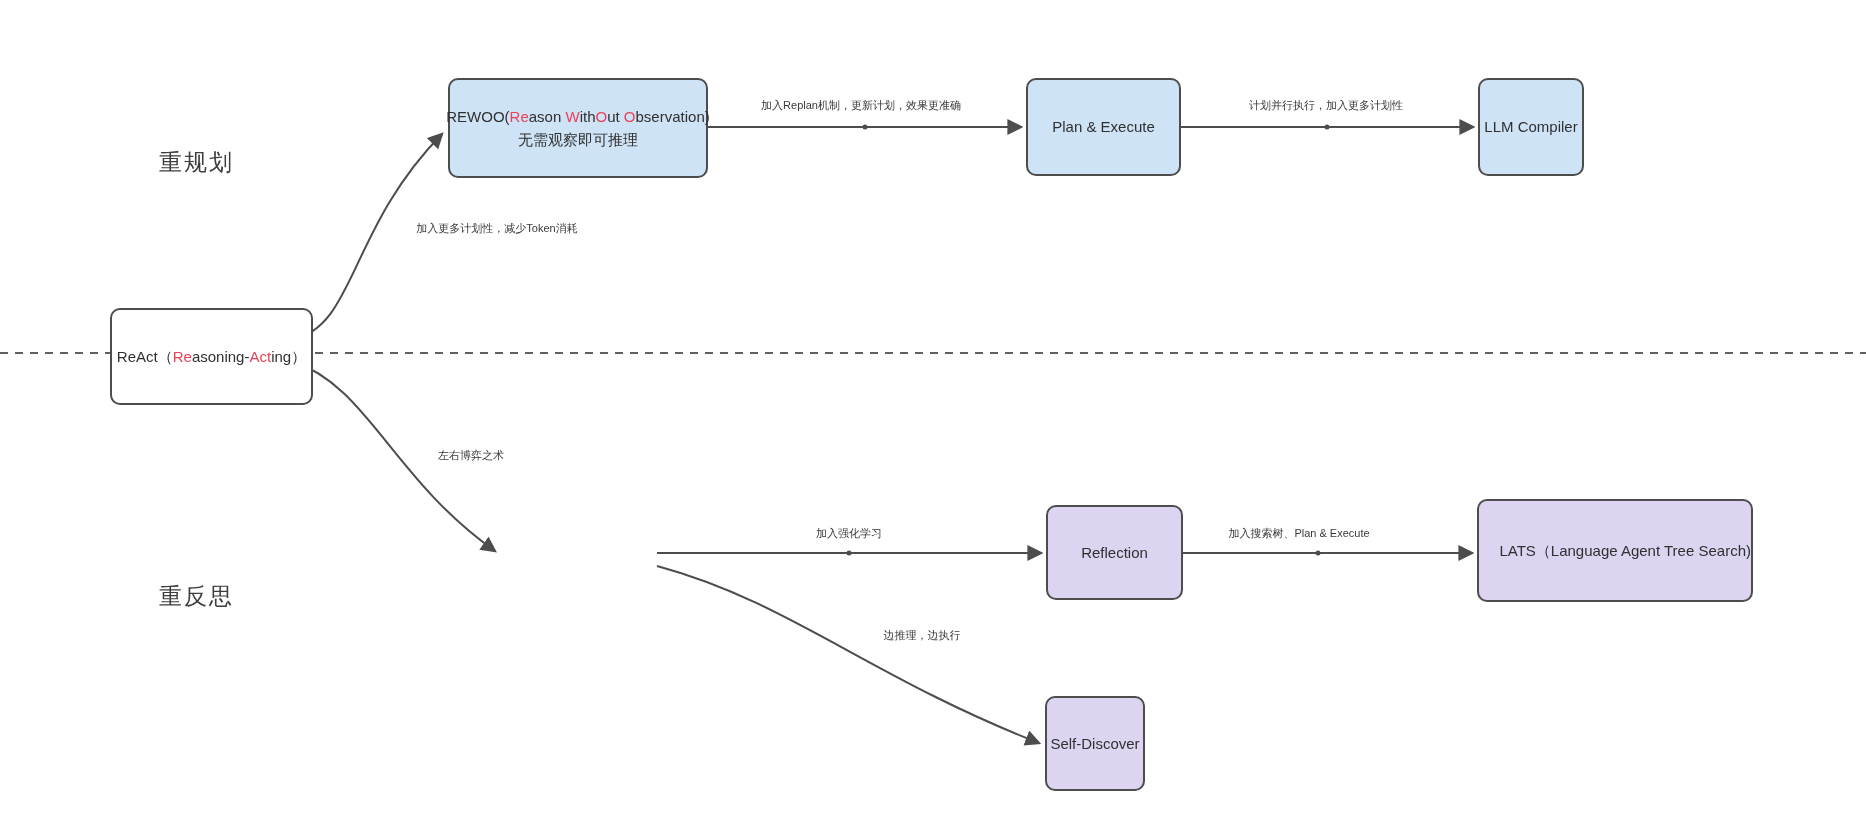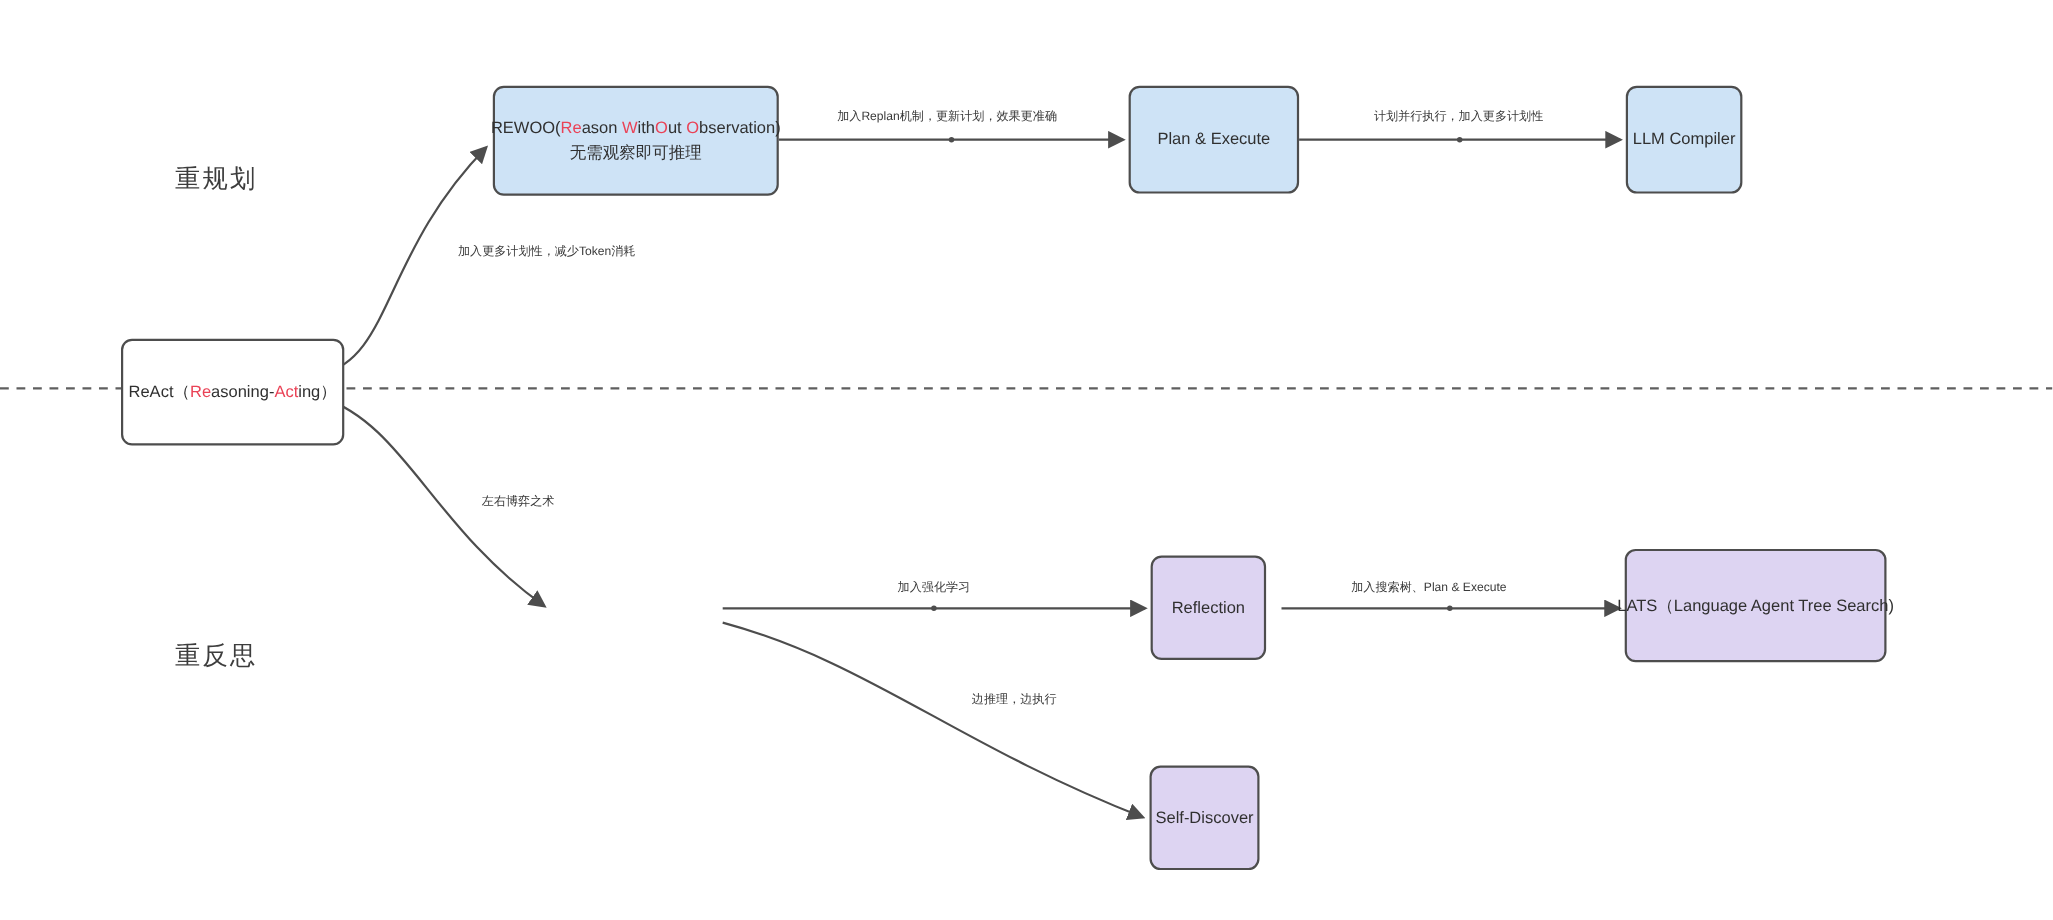--- a/index.html
+++ b/index.html
@@ -78,25 +78,25 @@
       <span>REWOO(</span><span class="red">Re</span><span>ason </span><span class="red">W</span><span>ith</span><span class="red">O</span><span>ut </span><span class="red">O</span><span>bservation)</span>
     </span>
     <span>无需观察即可推理</span>
   </div>
 
   <div class="node blue" style="left:1478px;top:78px;width:106px;height:98px;">
     <span>LLM Compiler</span>
   </div>
 
 
-  <div class="node purple" style="left:1046px;top:505px;width:105px;height:95px;">
+  <div class="node purple" style="left:1046px;top:505px;width:137px;height:95px;">
     <span>Reflection</span>
   </div>
 
-  <div class="node purple" style="left:1477px;top:499px;width:238px;height:103px;">
+  <div class="node purple" style="left:1477px;top:499px;width:276px;height:103px;justify-content:flex-end;">
     <span>LATS（Language Agent Tree Search)</span>
   </div>
 
   <div class="node purple" style="left:1045px;top:696px;width:100px;height:95px;">
     <span>Self-Discover</span>
   </div>
 
   <div class="edge-label" style="left:497px;top:221px;">加入更多计划性，减少Token消耗</div>
   <div class="edge-label" style="left:861px;top:98px;">加入Replan机制，更新计划，效果更准确</div>
   <div class="edge-label" style="left:1326px;top:98px;">计划并行执行，加入更多计划性</div>

